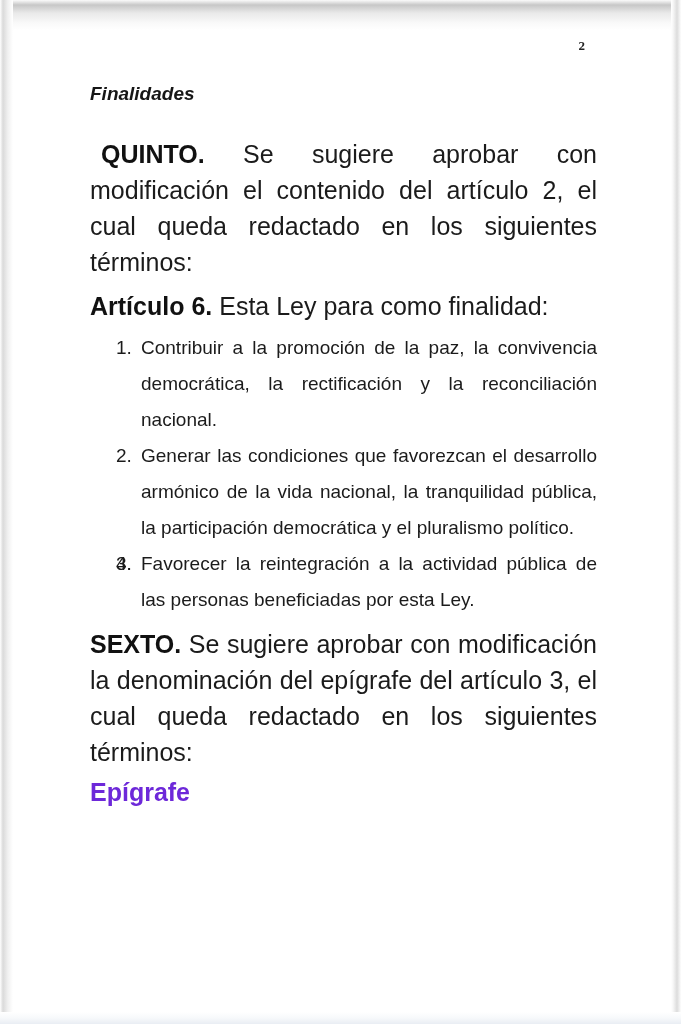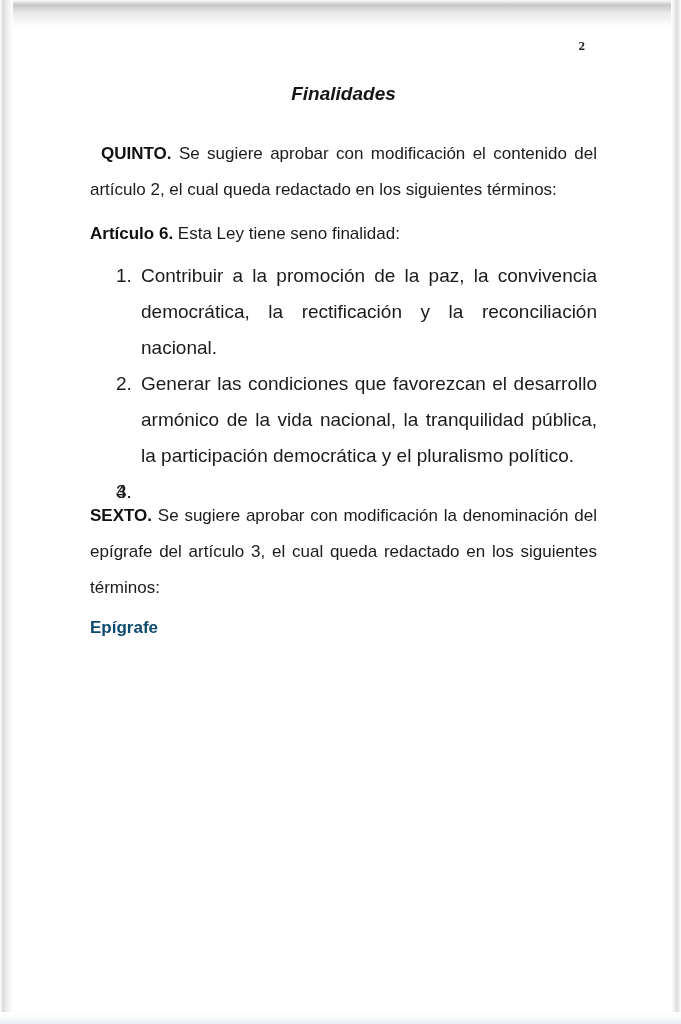--- a/index.html
+++ b/index.html
@@ -52,26 +52,26 @@
     left: 90px;
     top: 0;
     width: 507px;
   }
   .doc-heading {
     margin: 82px 0 0 0;
     font-size: 19px;
     line-height: 24px;
     font-weight: bold;
     font-style: italic;
-    text-align: center;
+    text-align: left;
     color: #161616;
   }
   .para {
     margin: 0;
-    font-size: 17px;
+    font-size: 25px;
     line-height: 36px;
     text-align: justify;
     text-justify: inter-word;
     color: #1b1b1b;
   }
   .para b { color: #111111; }
   .para-quinto  { margin-top: 30px; text-indent: 11px; }
   .para-articulo{ margin-top: 8px; }
   .num-list { margin-top: 6px; }
   .list-item {
@@ -81,47 +81,47 @@
     line-height: 36px;
     text-align: justify;
     text-justify: inter-word;
     color: #1b1b1b;
   }
   .list-item .num {
     position: absolute;
     left: 26px;
     top: 0;
   }
-  .para-sexto   { margin-top: 24px; }
-  .para-epigrafe{ margin-top: 4px; font-weight: bold; text-align: left; color: #0c4a6e; }
+  .para-sexto   { margin-top: 8px; }
+  .para-epigrafe{ margin-top: 4px; font-weight: bold; text-align: left; color: #6d28d9; }
 </style>
 </head>
 <body>
 
 <div class="page">
   <div class="edge-top"></div>
   <div class="edge-left"></div>
   <div class="edge-right"></div>
   <div class="edge-bottom"></div>
 
   <div class="page-number">2</div>
 
   <div class="content">
 
     <h1 class="doc-heading">Finalidades</h1>
 
     <p class="para para-quinto"><b>QUINTO.</b> <span>Se sugiere aprobar con modificación el contenido del artículo 2, el cual queda redactado en los siguientes términos:</span></p>
 
-    <p class="para para-articulo"><b>Artículo 6.</b> <span>Esta Ley tiene seno finalidad:</span></p>
+    <p class="para para-articulo"><b>Artículo 6.</b> <span>Esta Ley para como finalidad:</span></p>
 
     <div class="num-list">
       <div class="list-item"><span class="num">1.</span><span>Contribuir a la promoción de la paz, la convivencia democrática, la rectificación y la reconciliación nacional.</span></div>
       <div class="list-item"><span class="num">2.</span><span>Generar las condiciones que favorezcan el desarrollo armónico de la vida nacional, la tranquilidad pública, la participación democrática y el pluralismo político.</span></div>
       <div class="list-item"><span class="num">3.</span></div>
-      <div class="list-item"><span class="num">4.</span></div>
+      <div class="list-item"><span class="num">4.</span><span>Favorecer la reintegración a la actividad pública de las personas beneficiadas por esta Ley.</span></div>
     </div>
 
     <p class="para para-sexto"><b>SEXTO.</b> <span>Se sugiere aprobar con modificación la denominación del epígrafe del artículo 3, el cual queda redactado en los siguientes términos:</span></p>
 
     <p class="para para-epigrafe">Epígrafe</p>
 
   </div>
 </div>
 
 </body></html>

